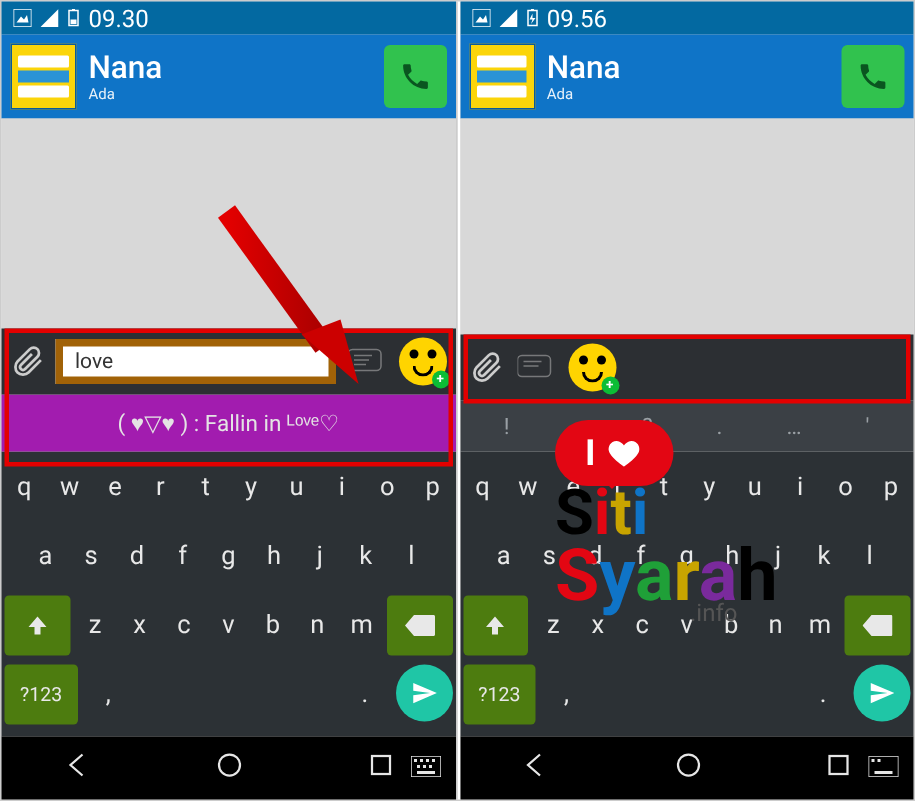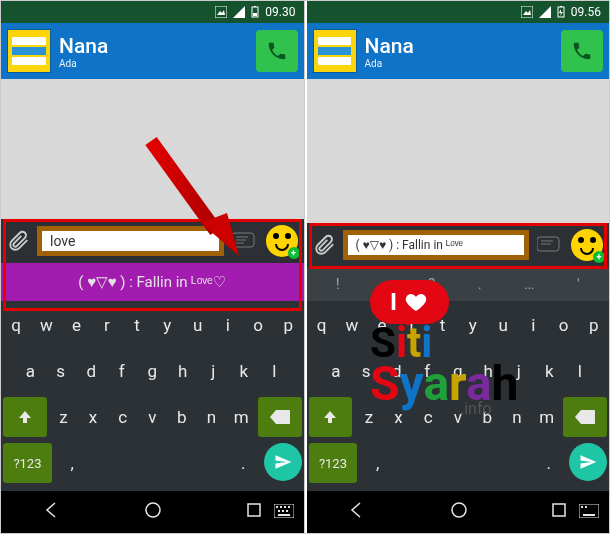--- a/index.html
+++ b/index.html
@@ -1,20 +1,20 @@
 <!DOCTYPE html>
 <html><head>
 <meta charset="utf-8">
 <style>
 *{margin:0;padding:0;box-sizing:border-box;font-family:Roboto,Arial,sans-serif}
 body{background:#fff;width:610px;height:534px;position:relative;overflow:hidden}
 .container{display:flex;gap:2px;width:100%;height:100%;border:1px solid #ccc}
 .phone{flex:1;display:flex;flex-direction:column;background:#d4d4d4;position:relative;border-right:1px solid #ccc}
 .phone:last-child{border-right:none}
-.statusbar{height:22px;background:#14532d;color:#fff;display:flex;justify-content:flex-end;align-items:center;gap:6px;padding:0 8px;font-size:12px}
+.statusbar{height:22px;background:#0369a1;color:#fff;display:flex;align-items:center;gap:6px;padding:0 8px;font-size:16px}
 .sb-icon{display:flex;align-items:center}
 .header{height:56px;background:#0f74c7;display:flex;align-items:center;padding:6px;gap:8px}
 .avatar{width:44px;height:44px;background:#fbd50a;border:1px solid #0a5a9c;display:flex;flex-direction:column;justify-content:center;align-items:center;font-size:4px;overflow:hidden}
 .avatar .bubble{background:#fff;width:80%;height:8px;margin:1px;border-radius:1px}
 .avatar .bubble2{background:#2a93d6;width:80%;height:8px;margin:1px}
 .contact{flex:1;color:#fff}
 .contact-name{font-size:21px;font-weight:500}
 .contact-status{font-size:10px;opacity:.9}
 .callbtn{width:42px;height:42px;background:#31c24e;border-radius:4px;display:flex;align-items:center;justify-content:center}
 .chatarea{flex:1;background:#d8d8d8}
@@ -257,23 +257,20 @@
     <div class="chatarea"></div>
 
     <div style="position:relative">
       <div class="highlight-box" style="left:2px;top:0;right:2px;height:46px"></div>
       <div class="inputrow">
         <div class="clip">
             <svg width="22" height="22" viewBox="0 0 24 24">
               <path fill="none" stroke="#ccc" stroke-width="2" d="M21 11l-9 9c-2 2-6 2-8 0s-2-6 0-8l9-9c1.5-1.5 4-1.5 5.5 0s1.5 4 0 5.5l-9 9c-1 1-2 1-3 0s-1-2 0-3l8-8"></path>
             </svg>
           </div>
-        <div class="textinput" style="font-size:12px">
-            <span>( ♥▽♥ ) : Fallin in ᴸᵒᵛᵉ</span>
-          </div>
         <div class="chatlines">
             <svg width="26" height="20" viewBox="0 0 26 20">
               <rect x="0" y="2" width="22" height="14" rx="3" fill="none" stroke="#aaa"></rect>
               <line x1="4" y1="6" x2="16" y2="6" stroke="#aaa"></line>
               <line x1="4" y1="9" x2="14" y2="9" stroke="#aaa"></line>
             </svg>
           </div>
         <div class="smiley">
             <div class="mouth"></div>
             <div class="plus">+</div>

